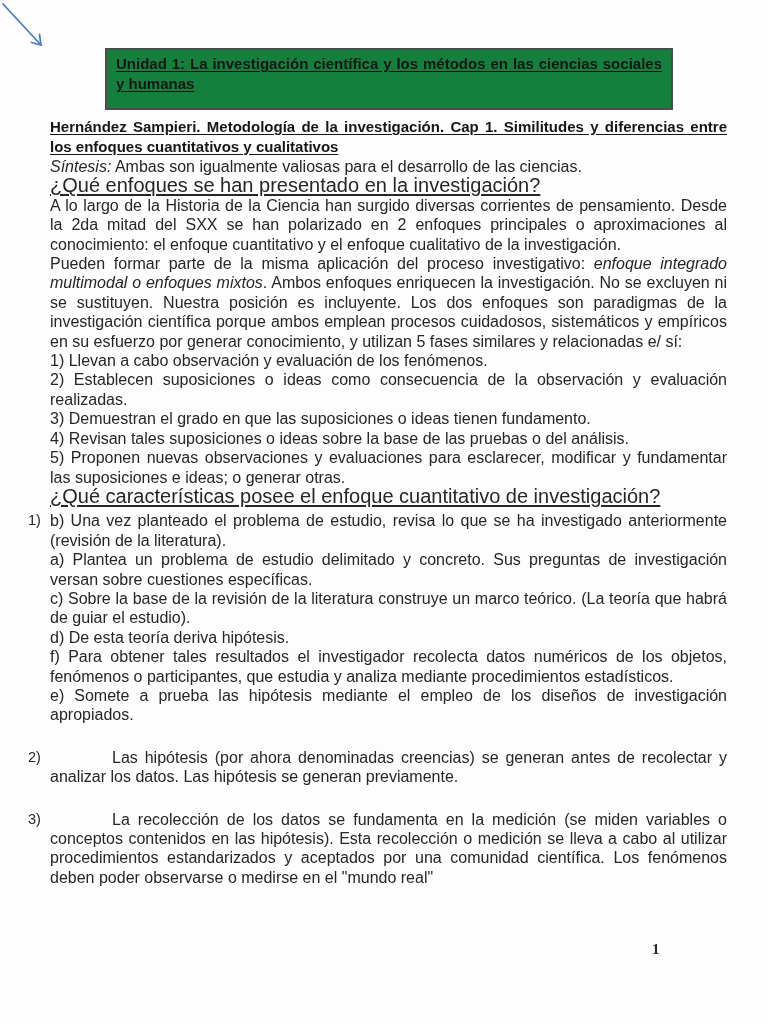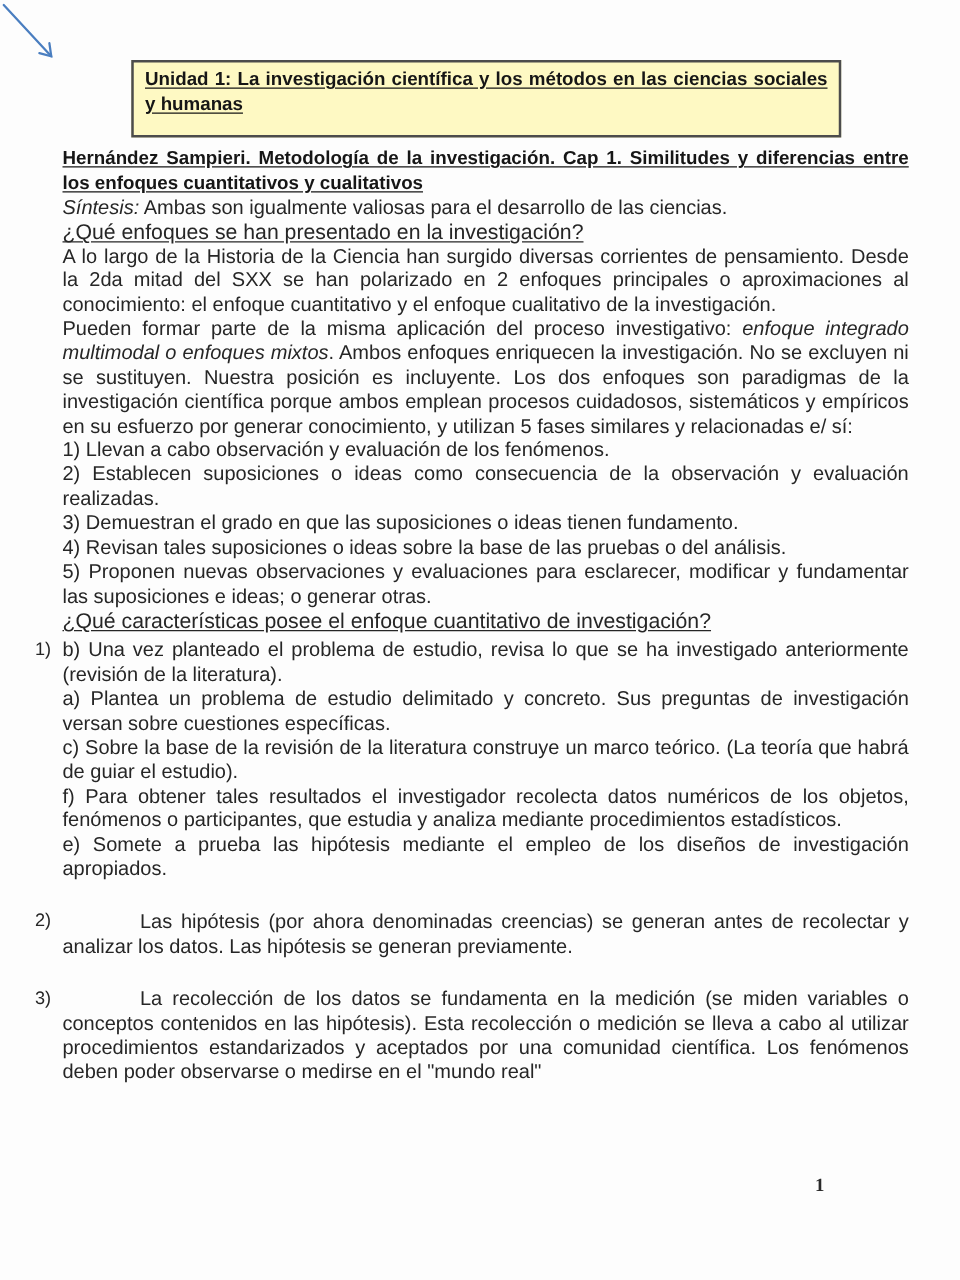--- a/index.html
+++ b/index.html
@@ -16,21 +16,21 @@
 
   
   .arrow-annot { position: absolute; top: 0; left: 0; width: 64px; height: 64px; }
 
   
   .title-box {
     box-sizing: border-box;
     position: absolute;
     left: 105px; top: 48px; width: 568px; min-height: 57px;
     border: 2px solid #4c4c4c;
-    background: #fef9c3;
+    background: #15803d;
     padding: 4px 9px 14px 9px;
   }
   .title-box .boxed-text {
     font-weight: bold; font-size: 15px; line-height: 20px;
     text-align: justify; text-decoration: underline;
     text-underline-offset: 2px;
     color: #161616;
   }
 
   .content {
@@ -41,21 +41,21 @@
 
   .doc-heading {
     margin-top: 14px;
     font-weight: bold; font-size: 15px; line-height: 20px;
     text-align: justify; text-decoration: underline;
     text-underline-offset: 2px;
     color: #161616;
   }
   .body-text { font-size: 16px; line-height: 19.4px; text-align: justify; }
   .q-heading {
-    font-size: 17px; line-height: 19.4px;
+    font-size: 20px; line-height: 19.4px;
     text-decoration: underline; text-underline-offset: 2px;
   }
   .mt-blank  { margin-top: 17px; }
   .mt-blank2 { margin-top: 19px; }
   .italic { font-style: italic; }
 
   
   .numbered { position: relative; margin-top: 5px; }
   .numbered .num {
     position: absolute; left: -22px; top: 0;
@@ -107,20 +107,21 @@
       <p class="body-text">5) Proponen nuevas observaciones y evaluaciones para esclarecer, modificar y fundamentar las suposiciones e ideas; o generar otras.</p>
     </div>
 
     <p class="body-text q-heading mt-blank2">¿Qué características posee el enfoque cuantitativo de investigación?</p>
 
     <div class="numbered">
       <span class="num">1)</span>
       <p class="body-text">b) Una vez planteado el problema de estudio, revisa lo que se ha investigado anteriormente (revisión de la literatura).</p>
       <p class="body-text">a) Plantea un problema de estudio delimitado y concreto. Sus preguntas de investigación versan sobre cuestiones específicas.</p>
       <p class="body-text">c) Sobre la base de la revisión de la literatura construye un marco teórico. (La teoría que habrá de guiar el estudio).</p>
+      <p class="body-text">d) De esta teoría deriva hipótesis.</p>
       <p class="body-text">f) Para obtener tales resultados el investigador recolecta datos numéricos de los objetos, fenómenos o participantes, que estudia y analiza mediante procedimientos estadísticos.</p>
       <p class="body-text">e) Somete a prueba las hipótesis mediante el empleo de los diseños de investigación apropiados.</p>
     </div>
 
     <div class="numbered gap-item">
       <span class="num">2)</span>
       <p class="body-text first-indent">Las hipótesis (por ahora denominadas creencias) se generan antes de recolectar y analizar los datos. Las hipótesis se generan previamente.</p>
     </div>
 
     <div class="numbered gap-item">

